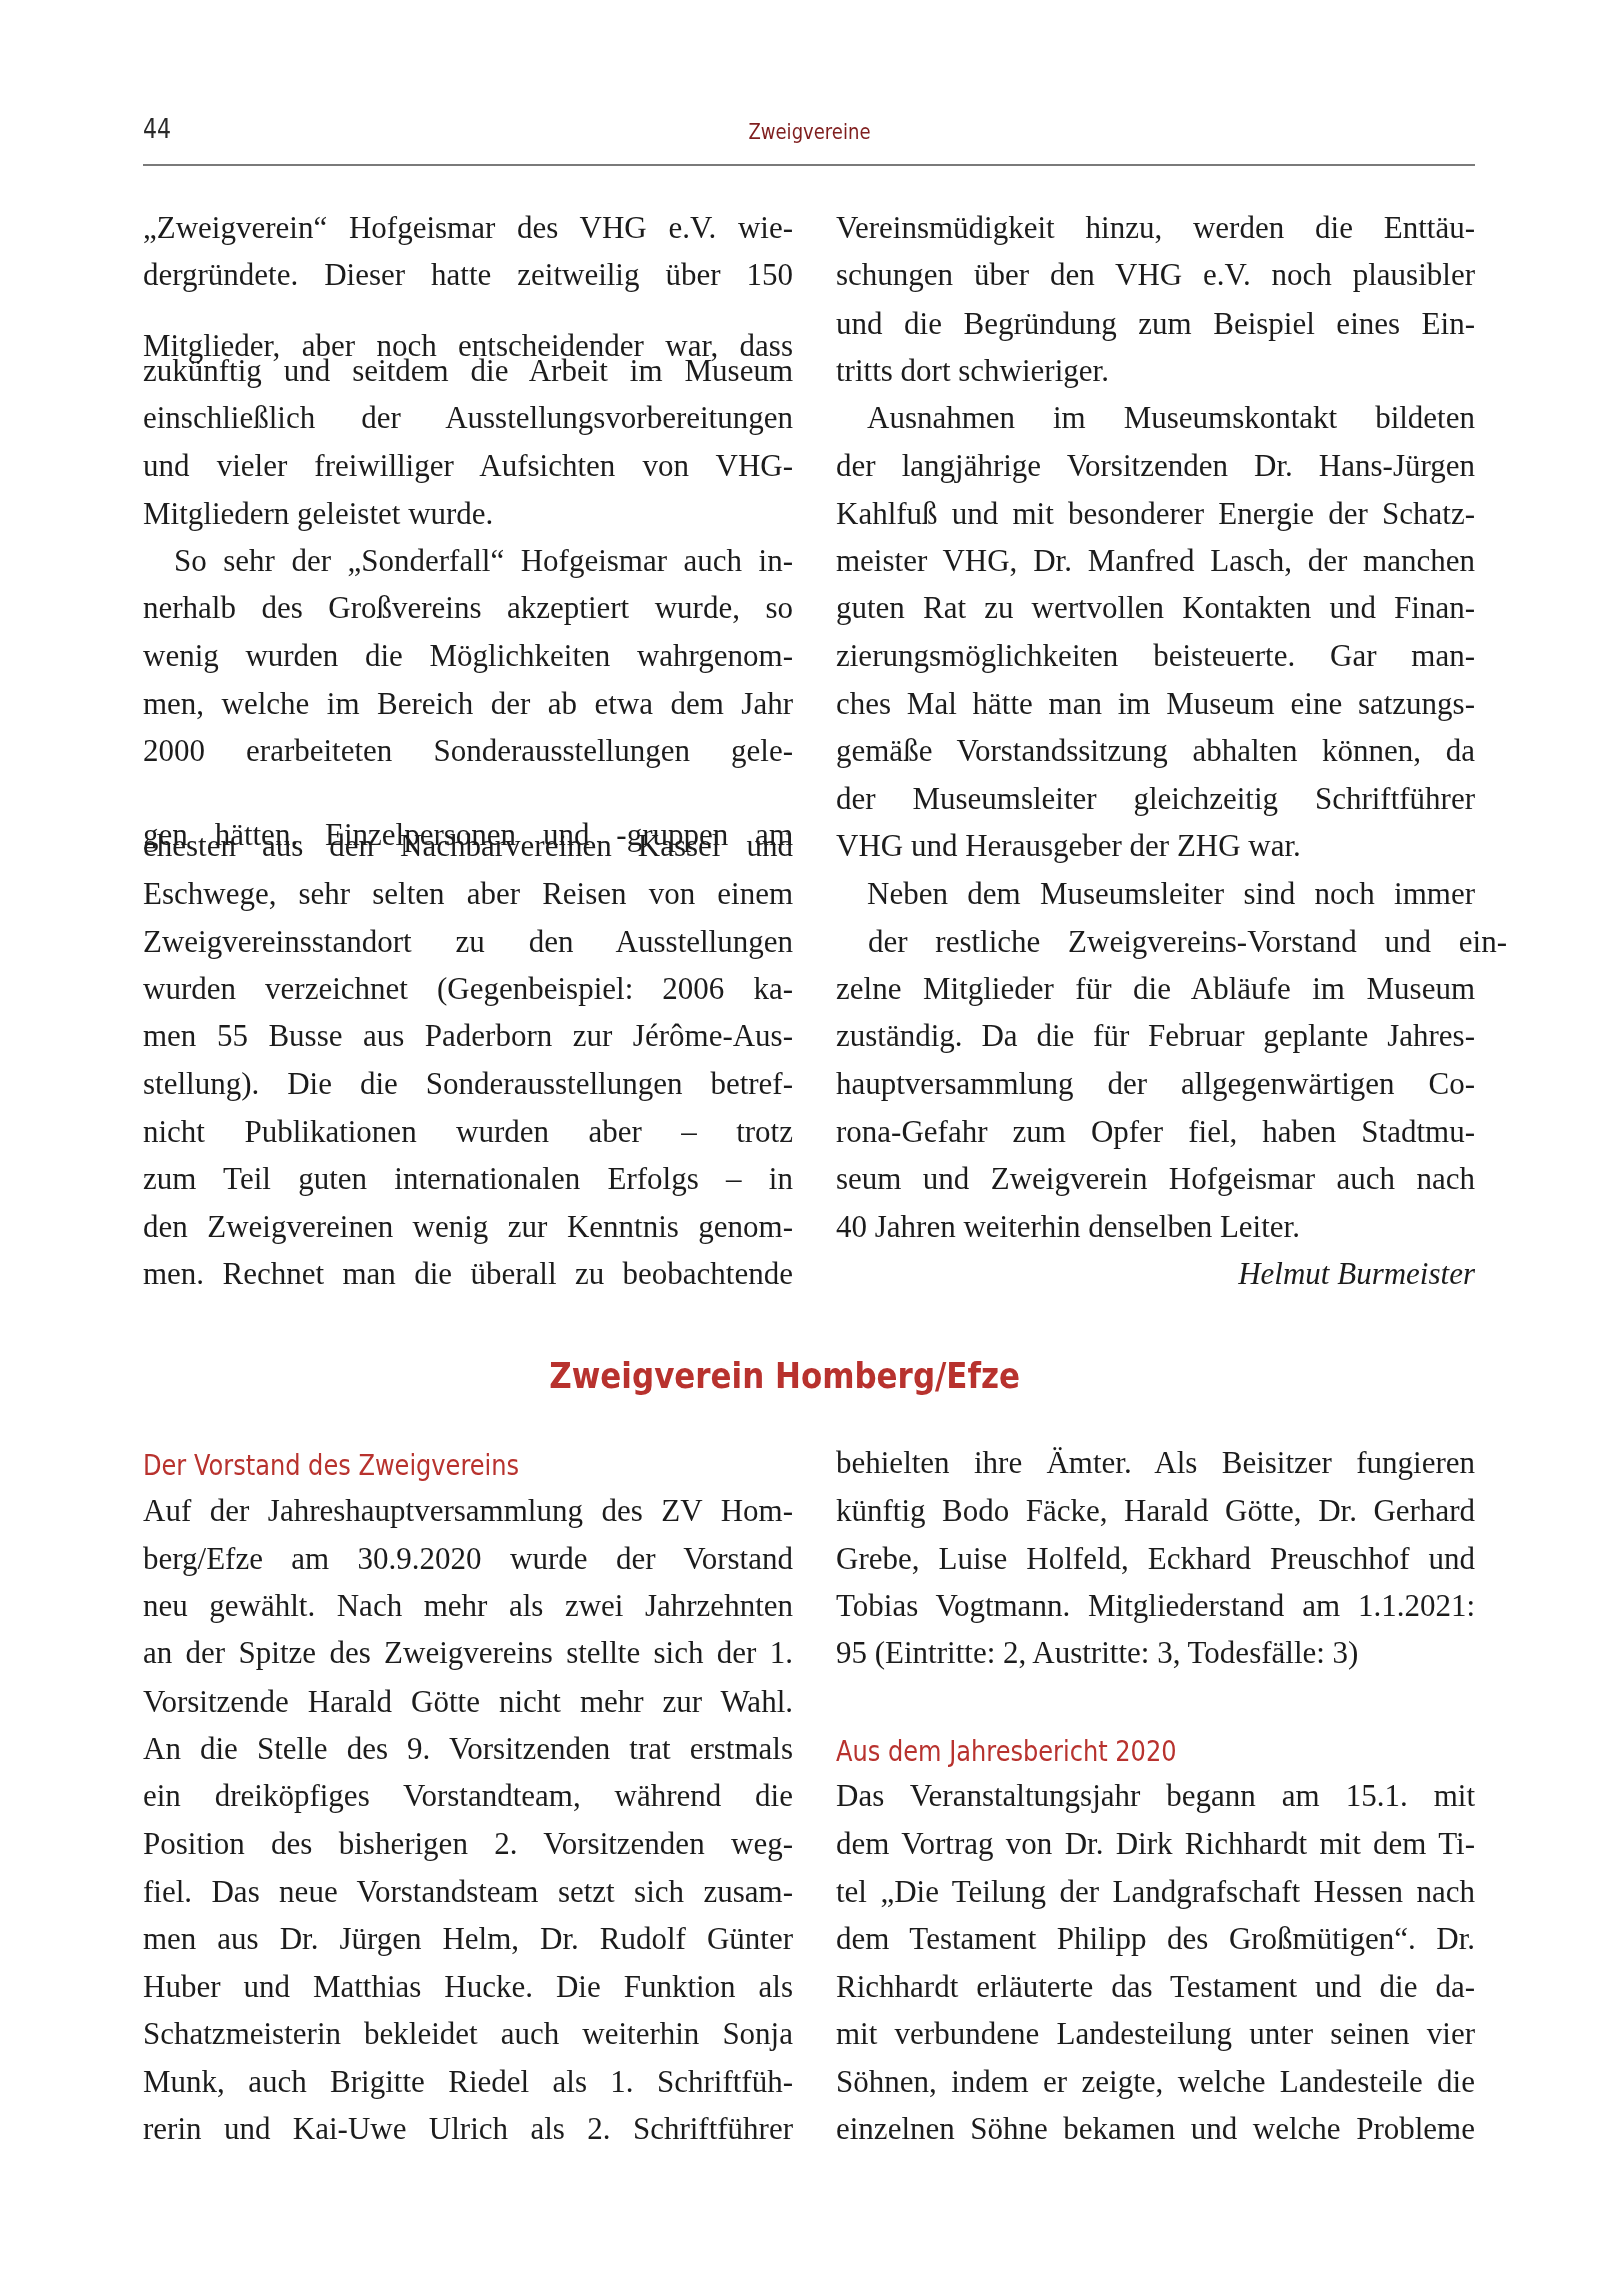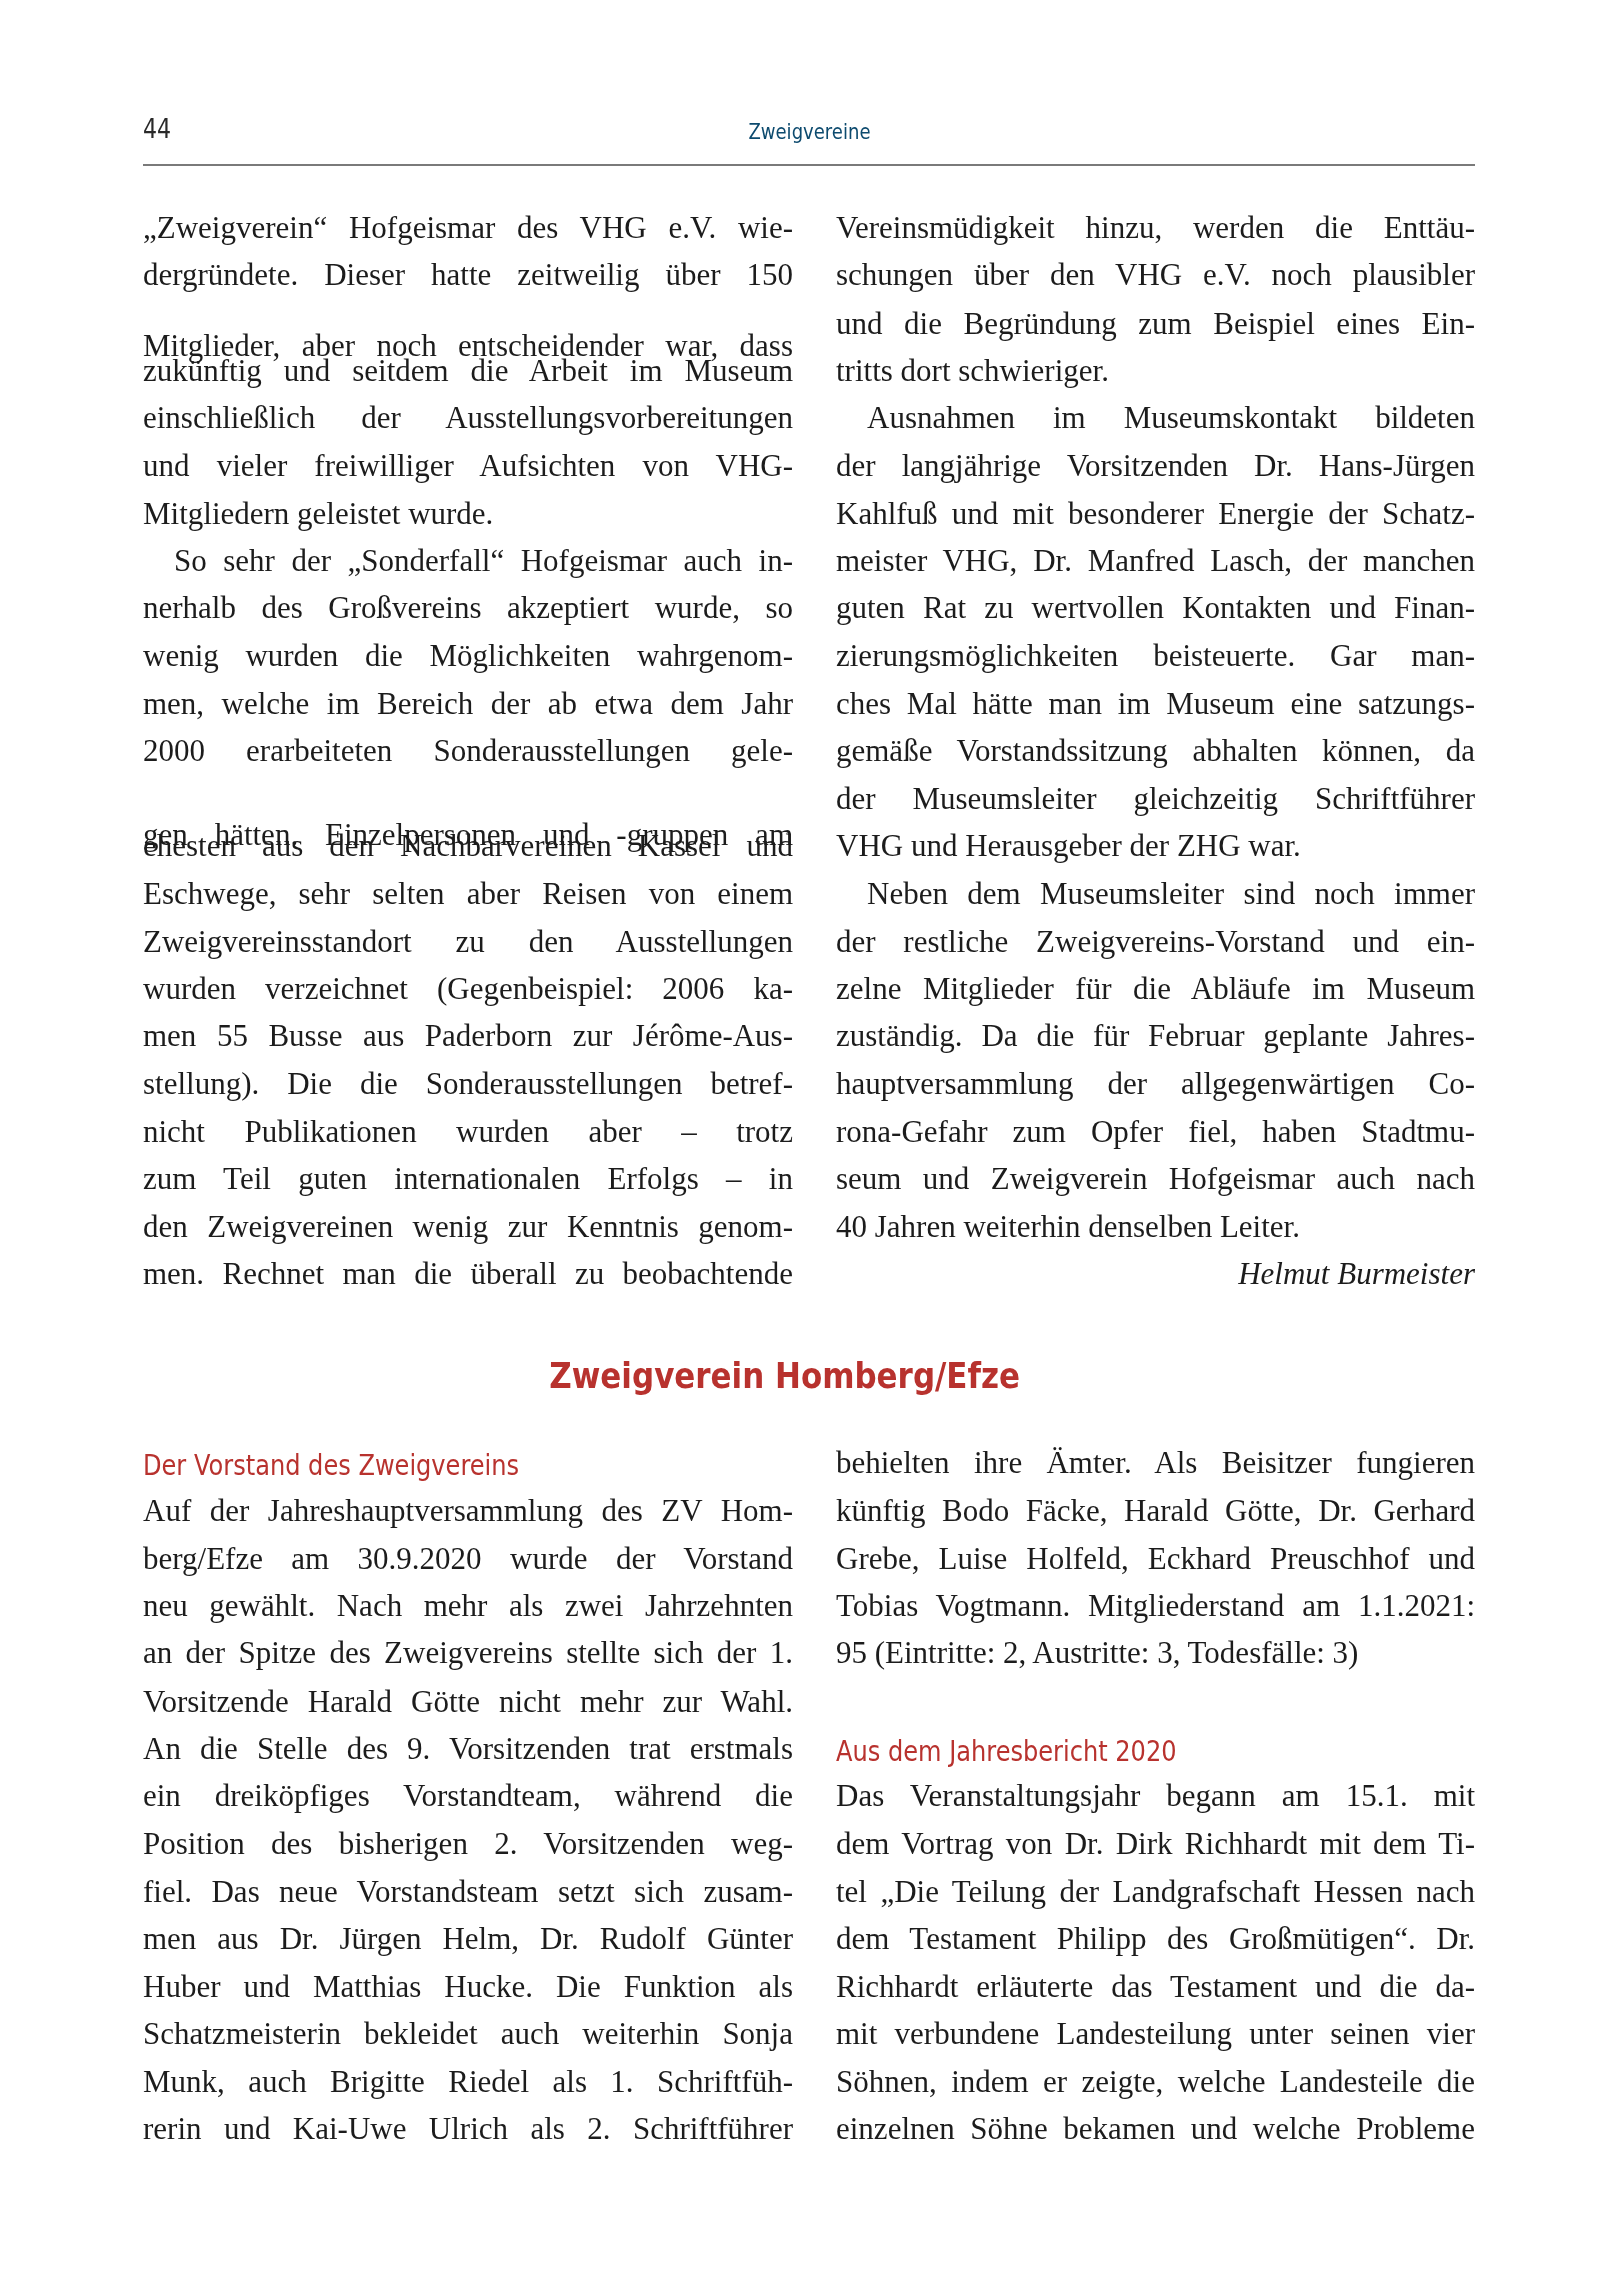--- a/index.html
+++ b/index.html
@@ -5,21 +5,21 @@
   html, body { margin: 0; padding: 0; background: #ffffff; }
   body { width: 1618px; height: 2284px; position: relative; overflow: hidden; }
   .page { position: absolute; left: 0; top: 0; width: 1618px; height: 2284px; background: #fff; }
   .running-head-num {
     position: absolute; left: 143px; top: 114px;
     font-family: "DejaVu Sans", sans-serif; font-size: 26px; color: #2a2a2a;
     letter-spacing: 0px; transform: scaleX(0.85); transform-origin: left top;
   }
   .running-head-title {
     position: absolute; left: 0; width: 1618px; top: 119px; text-align: center;
-    font-family: "DejaVu Sans", sans-serif; font-size: 22px; color: #0c4a6e;
+    font-family: "DejaVu Sans", sans-serif; font-size: 22px; color: #7f1d1d;
   }
   .running-head-title span { display: inline-block; transform: scaleX(0.82); }
   .head-rule {
     position: absolute; left: 143px; top: 164px; width: 1332px; height: 2.4px;
     background: #7a7a7a;
   }
   .line {
     position: absolute; height: 41px;
     font-family: "Liberation Serif", "DejaVu Serif", serif;
     font-size: 31px; line-height: 41px; color: #1c1c1c;
@@ -86,21 +86,21 @@
     <div class="line col-r" style="top: 445px; white-space: normal; overflow: hidden;">der langjährige Vorsitzenden Dr. Hans-Jürgen</div>
     <div class="line col-r" style="top: 493px; white-space: normal; overflow: hidden;">Kahlfuß und mit besonderer Energie der Schatz-</div>
     <div class="line col-r" style="top: 540px; white-space: normal; overflow: hidden;">meister VHG, Dr. Manfred Lasch, der manchen</div>
     <div class="line col-r" style="top: 587px; white-space: normal; overflow: hidden;">guten Rat zu wertvollen Kontakten und Finan-</div>
     <div class="line col-r" style="top: 635px; white-space: normal; overflow: hidden;">zierungsmöglichkeiten beisteuerte. Gar man-</div>
     <div class="line col-r" style="top: 683px; white-space: normal; overflow: hidden;">ches Mal hätte man im Museum eine satzungs-</div>
     <div class="line col-r" style="top: 730px; white-space: normal; overflow: hidden;">gemäße Vorstandssitzung abhalten können, da</div>
     <div class="line col-r" style="top: 778px; white-space: normal; overflow: hidden;">der Museumsleiter gleichzeitig Schriftführer</div>
     <div class="line col-r last" style="top: 825px; white-space: normal; overflow: hidden;">VHG und Herausgeber der ZHG war.</div>
     <div class="line col-r indent" style="top: 873px; white-space: normal; overflow: hidden;">Neben dem Museumsleiter sind noch immer</div>
-    <div class="line col-r" style="top: 921px; white-space: normal; overflow: hidden;">der restliche Zweigvereins-Vorstand und ein-</div>
+    <div class="line col-r" style="top: 921px; white-space: normal; overflow: hidden; margin-left: 32px;">der restliche Zweigvereins-Vorstand und ein-</div>
     <div class="line col-r" style="top: 968px; white-space: normal; overflow: hidden;">zelne Mitglieder für die Abläufe im Museum</div>
     <div class="line col-r" style="top: 1015px; white-space: normal; overflow: hidden;">zuständig. Da die für Februar geplante Jahres-</div>
     <div class="line col-r" style="top: 1063px; white-space: normal; overflow: hidden;">hauptversammlung der allgegenwärtigen Co-</div>
     <div class="line col-r" style="top: 1111px; white-space: normal; overflow: hidden;">rona-Gefahr zum Opfer fiel, haben Stadtmu-</div>
     <div class="line col-r" style="top: 1158px; white-space: normal; overflow: hidden;">seum und Zweigverein Hofgeismar auch nach</div>
     <div class="line col-r last" style="top: 1206px; white-space: normal; overflow: hidden;">40 Jahren weiterhin denselben Leiter.</div>
     <div class="line col-r sig" style="top: 1253px; white-space: normal; overflow: hidden;">Helmut Burmeister</div>
   </div>
 
   <div class="section-title"><span>Zweigverein Homberg/Efze</span></div>

